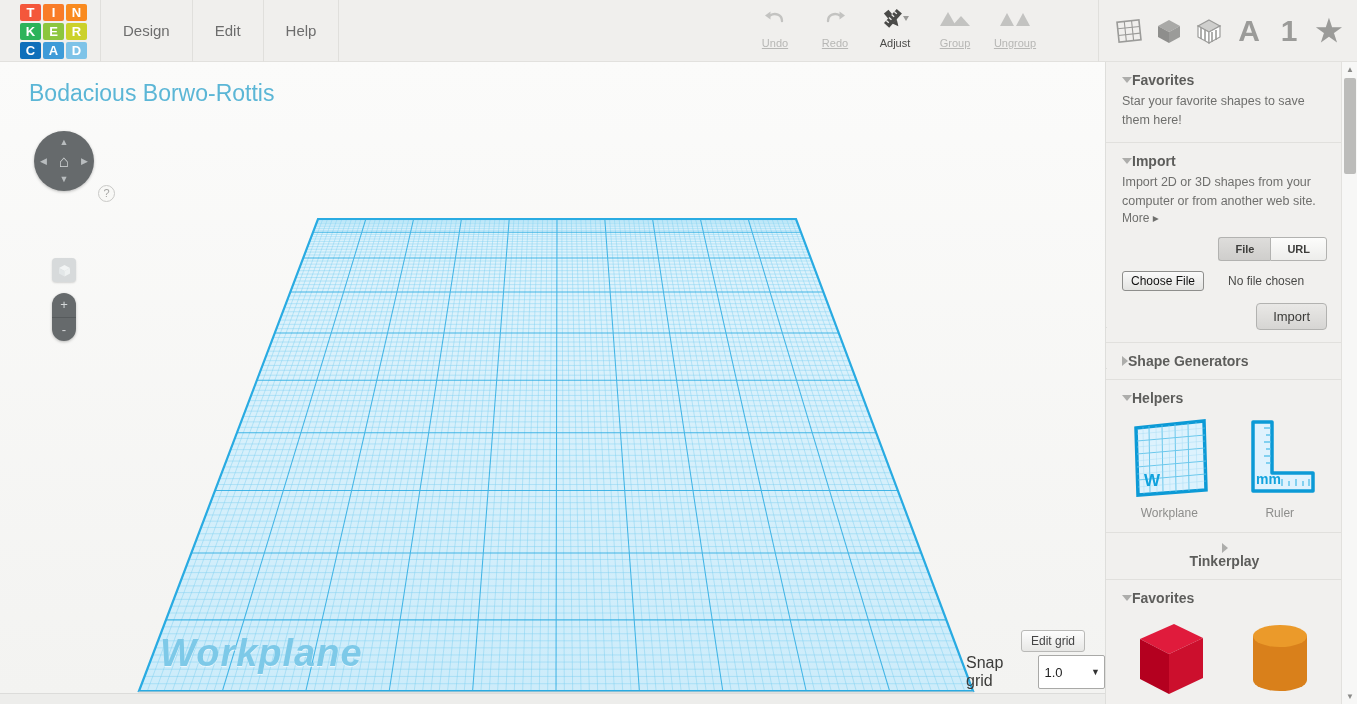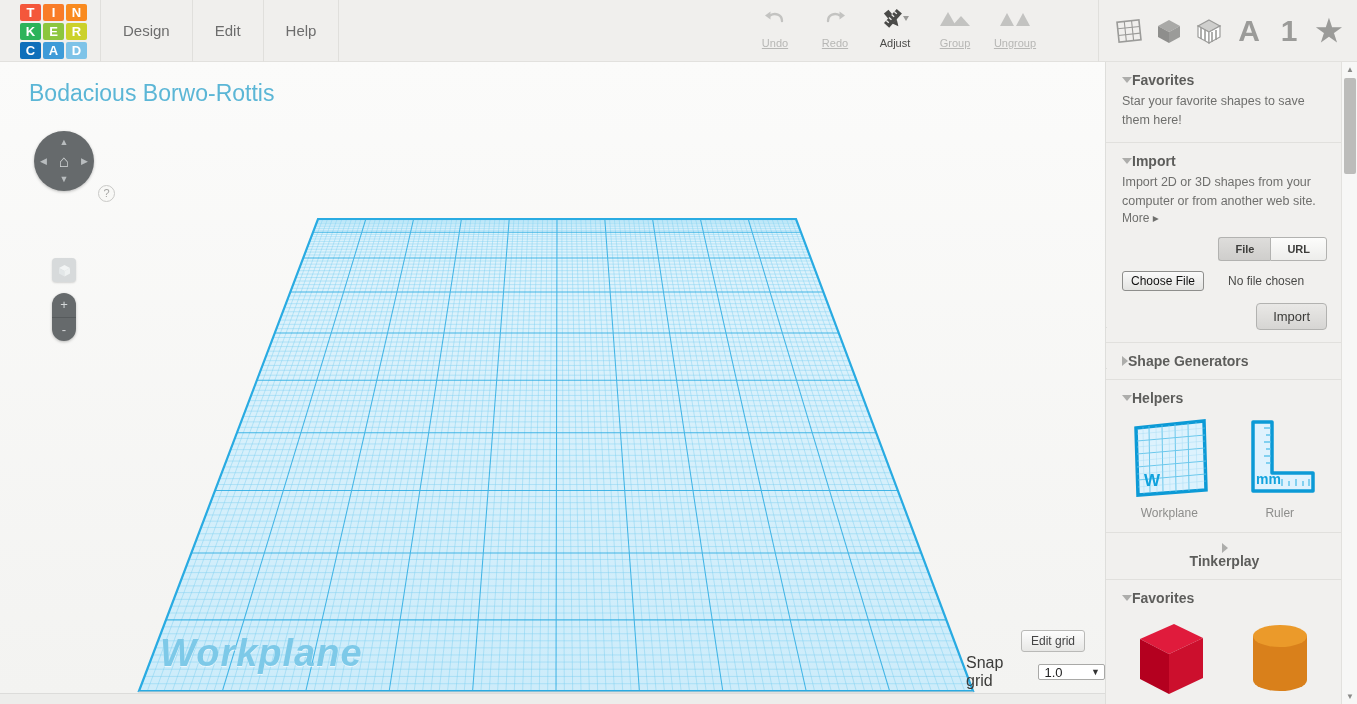--- a/index.html
+++ b/index.html
@@ -137,21 +137,21 @@
     padding: 3px 9px; font-size: 12px; color: #444;
     background: linear-gradient(#fdfdfd,#e7e7e5);
     border: 1px solid #b9b9b7; border-radius: 3px; cursor: pointer;
   }
   .snaprow {
     position: absolute; left: 966px; top: 592px;
     display: flex; align-items: center; gap: 6px;
   }
   .snaprow .lab { font-size: 16px; color: #3c3c3a; }
   .snapsel {
-    width: 70px; height: 16px; font-size: 13px; color: #222;
+    width: 70px; height: 34px; font-size: 13px; color: #222;
     background: #fff; border: 1px solid #a9a9a7; border-radius: 2px;
     display: flex; align-items: center; justify-content: space-between;
     padding: 0 4px 0 6px; cursor: pointer;
   }
   .snapsel .car { font-size: 9px; color: #333; }
 
   
   .panel {
     position: absolute; top: 62px; right: 0;
     width: 252px; height: 642px;

